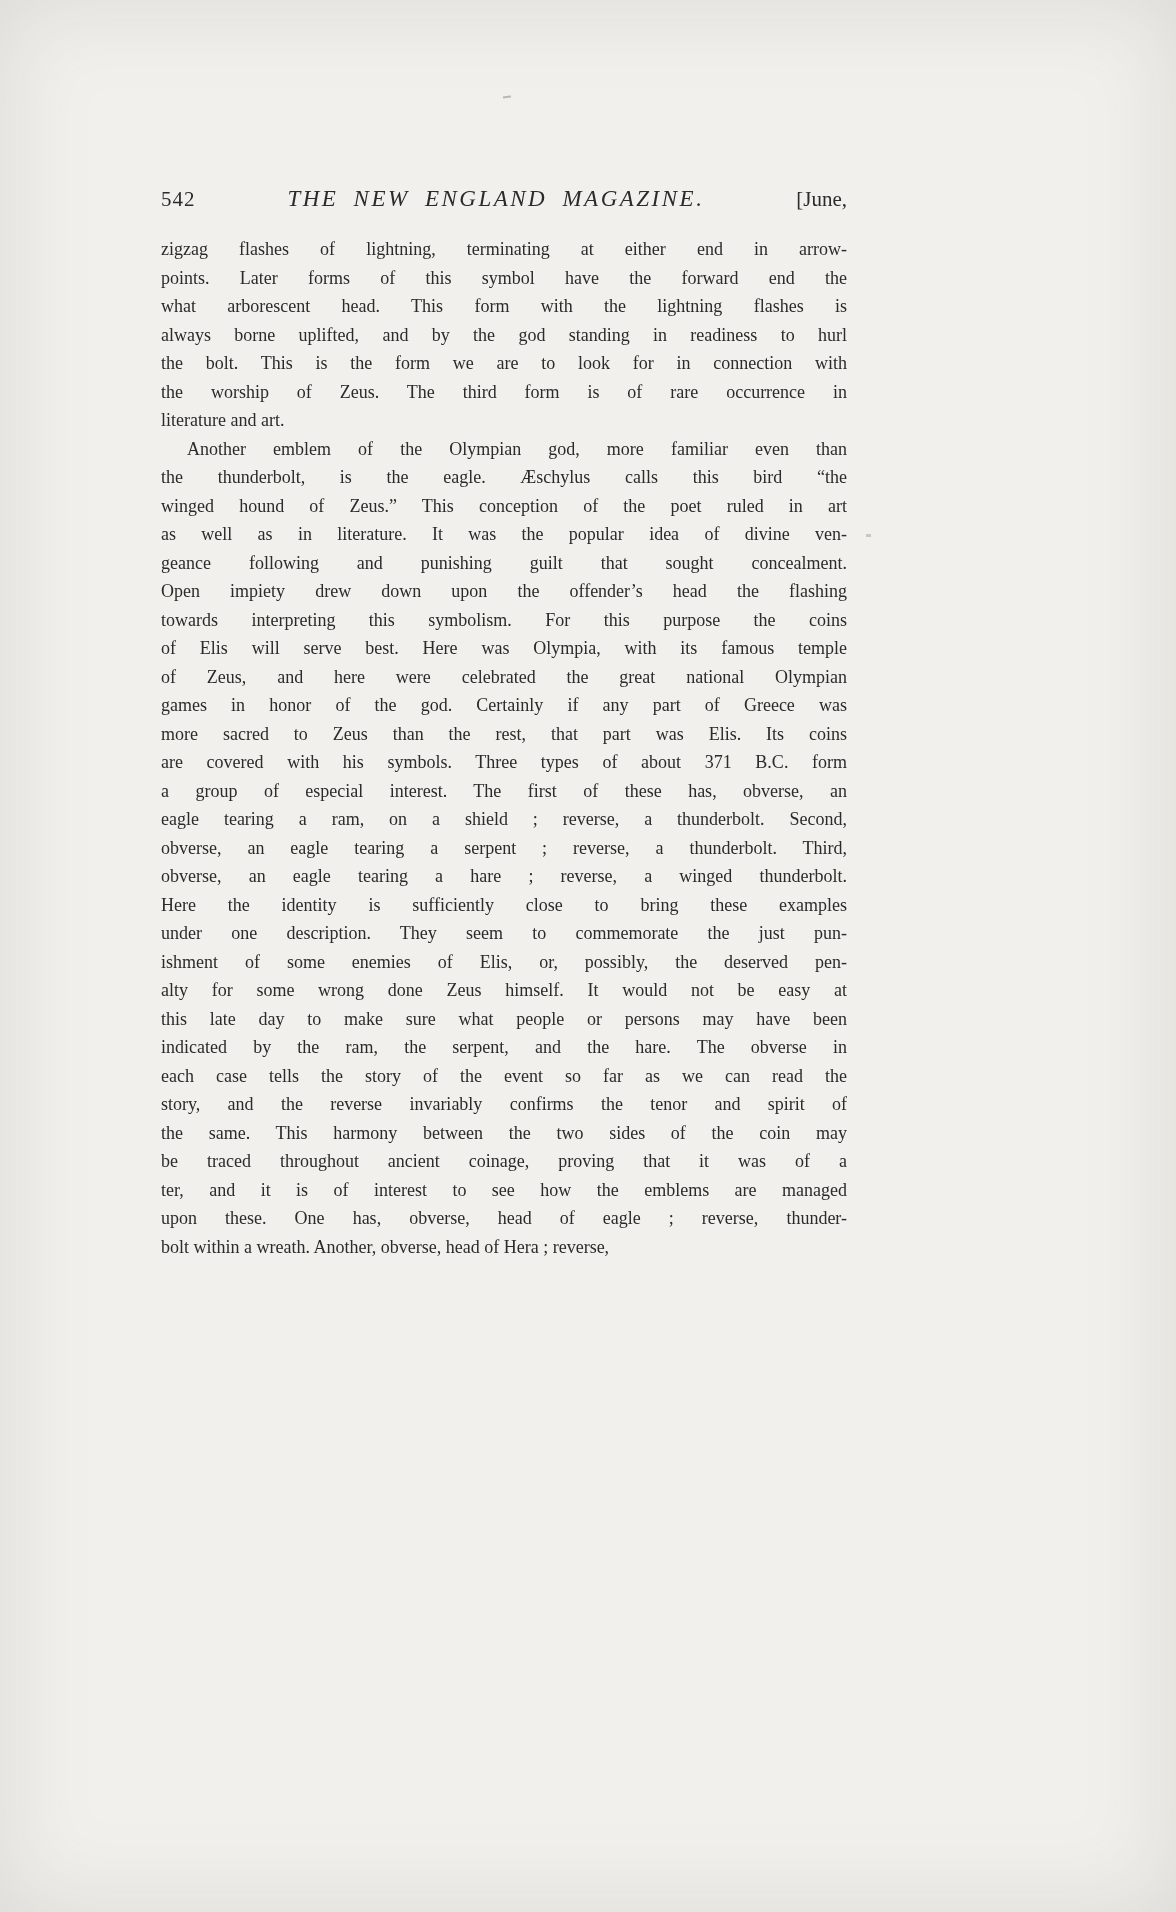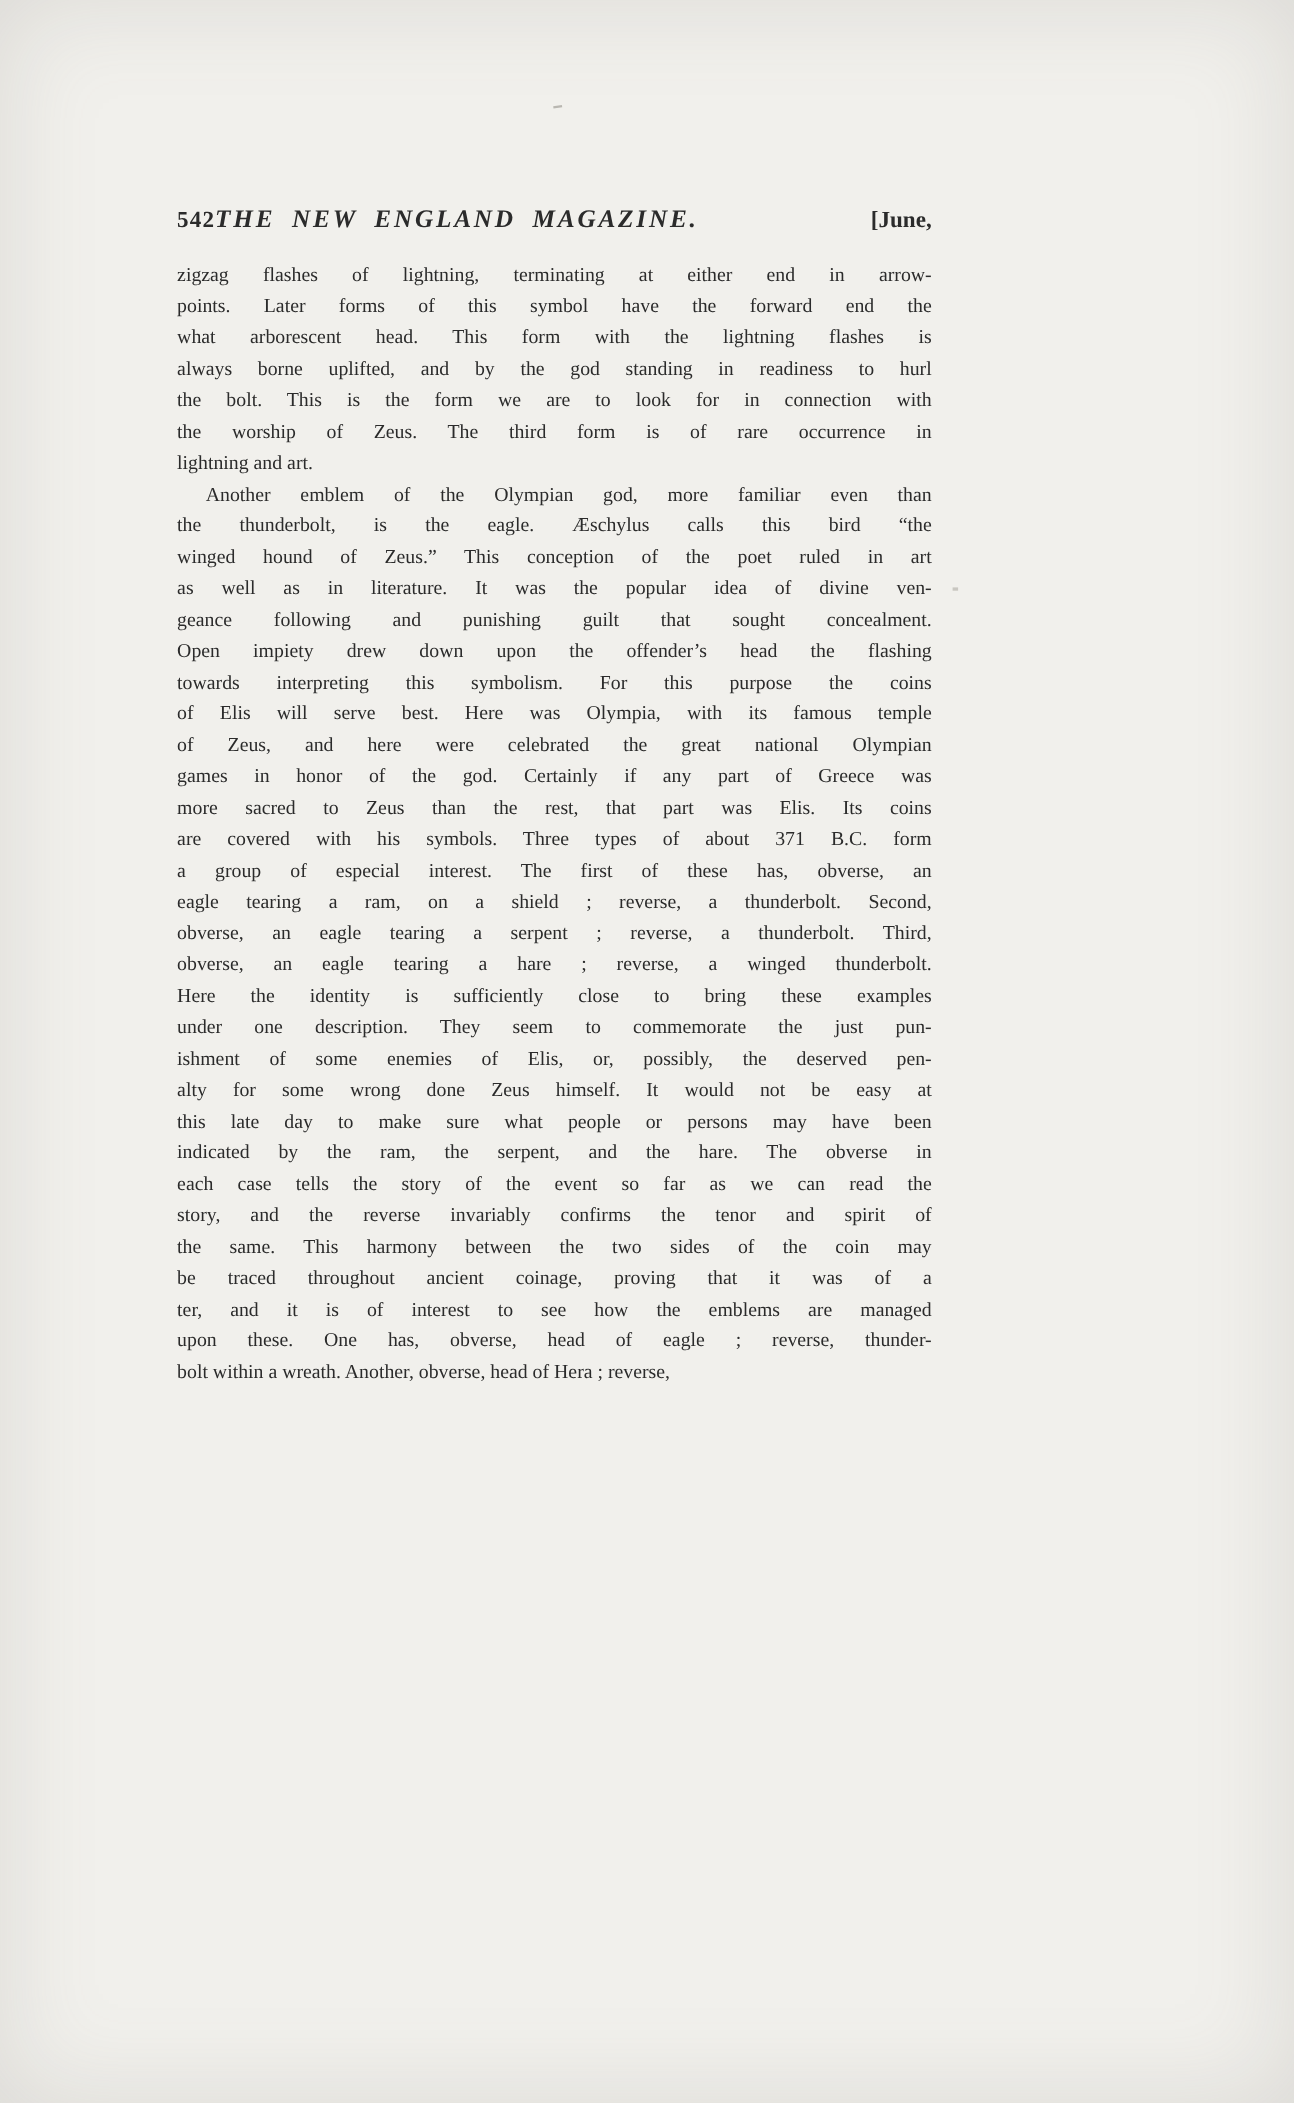--- a/index.html
+++ b/index.html
@@ -21,28 +21,28 @@
     box-shadow: inset 0 0 90px rgba(120,118,110,0.18);
     pointer-events: none;
   }
   .page-header {
     position: absolute;
     top: 186px;
     left: 161px;
     width: 686px;
     display: flex;
     align-items: baseline;
-    font-weight: bold;
   }
   .page-number {
     font-size: 21px;
     letter-spacing: 1px;
   }
   .magazine-title {
     flex: 1;
+    text-align: center;
     font-style: italic;
     font-size: 23px;
     letter-spacing: 2.5px;
     word-spacing: 7px;
   }
   .issue-date {
     font-size: 21px;
   }
   .page-body {
     position: absolute;
@@ -96,21 +96,21 @@
   <span class="issue-date">[June,</span>
 </div>
 
 <div class="page-body">
     <div class="line">zigzag flashes of lightning, terminating at either end in arrow-</div>
     <div class="line">points.  Later forms of this symbol have the forward end the</div>
     <div class="line">what arborescent head.  This form with the lightning flashes is</div>
     <div class="line">always borne uplifted, and by the god standing in readiness to hurl</div>
     <div class="line">the bolt.  This is the form we are to look for in connection with</div>
     <div class="line">the worship of Zeus.  The third form is of rare occurrence in</div>
-    <div class="line last">lightning and art.</div>
+    <div class="line last">literature and art.</div>
     <div class="line indent">Another emblem of the Olympian god, more familiar even than</div>
     <div class="line">the thunderbolt, is the eagle.  Æschylus calls this bird “the</div>
     <div class="line">winged hound of Zeus.”  This conception of the poet ruled in art</div>
     <div class="line">as well as in literature.  It was the popular idea of divine ven-</div>
     <div class="line">geance following and punishing guilt that sought concealment.</div>
     <div class="line">Open impiety drew down upon the offender’s head the flashing</div>
     <div class="line">towards interpreting this symbolism.  For this purpose the coins</div>
     <div class="line">of Elis will serve best.  Here was Olympia, with its famous temple</div>
     <div class="line">of Zeus, and here were celebrated the great national Olympian</div>
     <div class="line">games in honor of the god.  Certainly if any part of Greece was</div>

